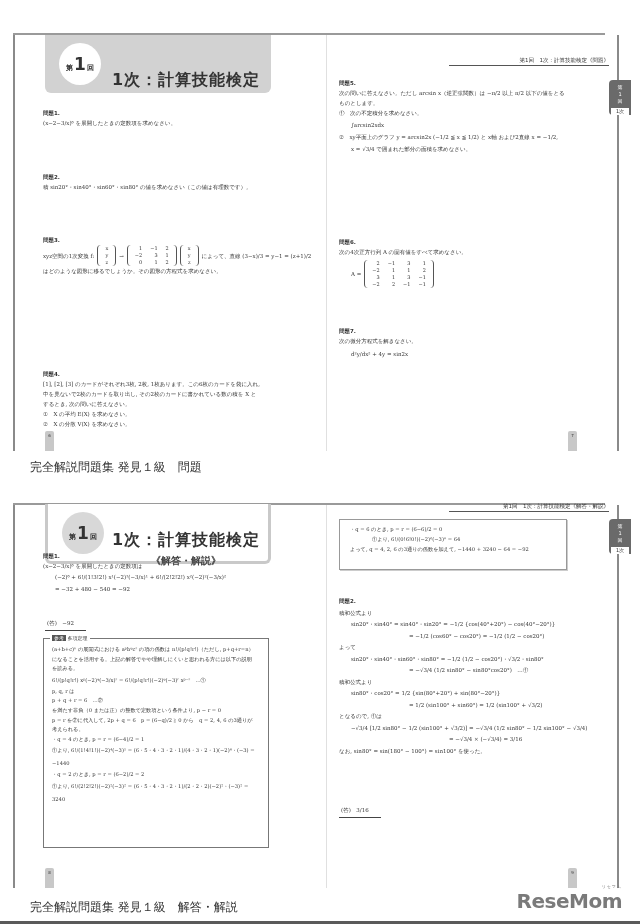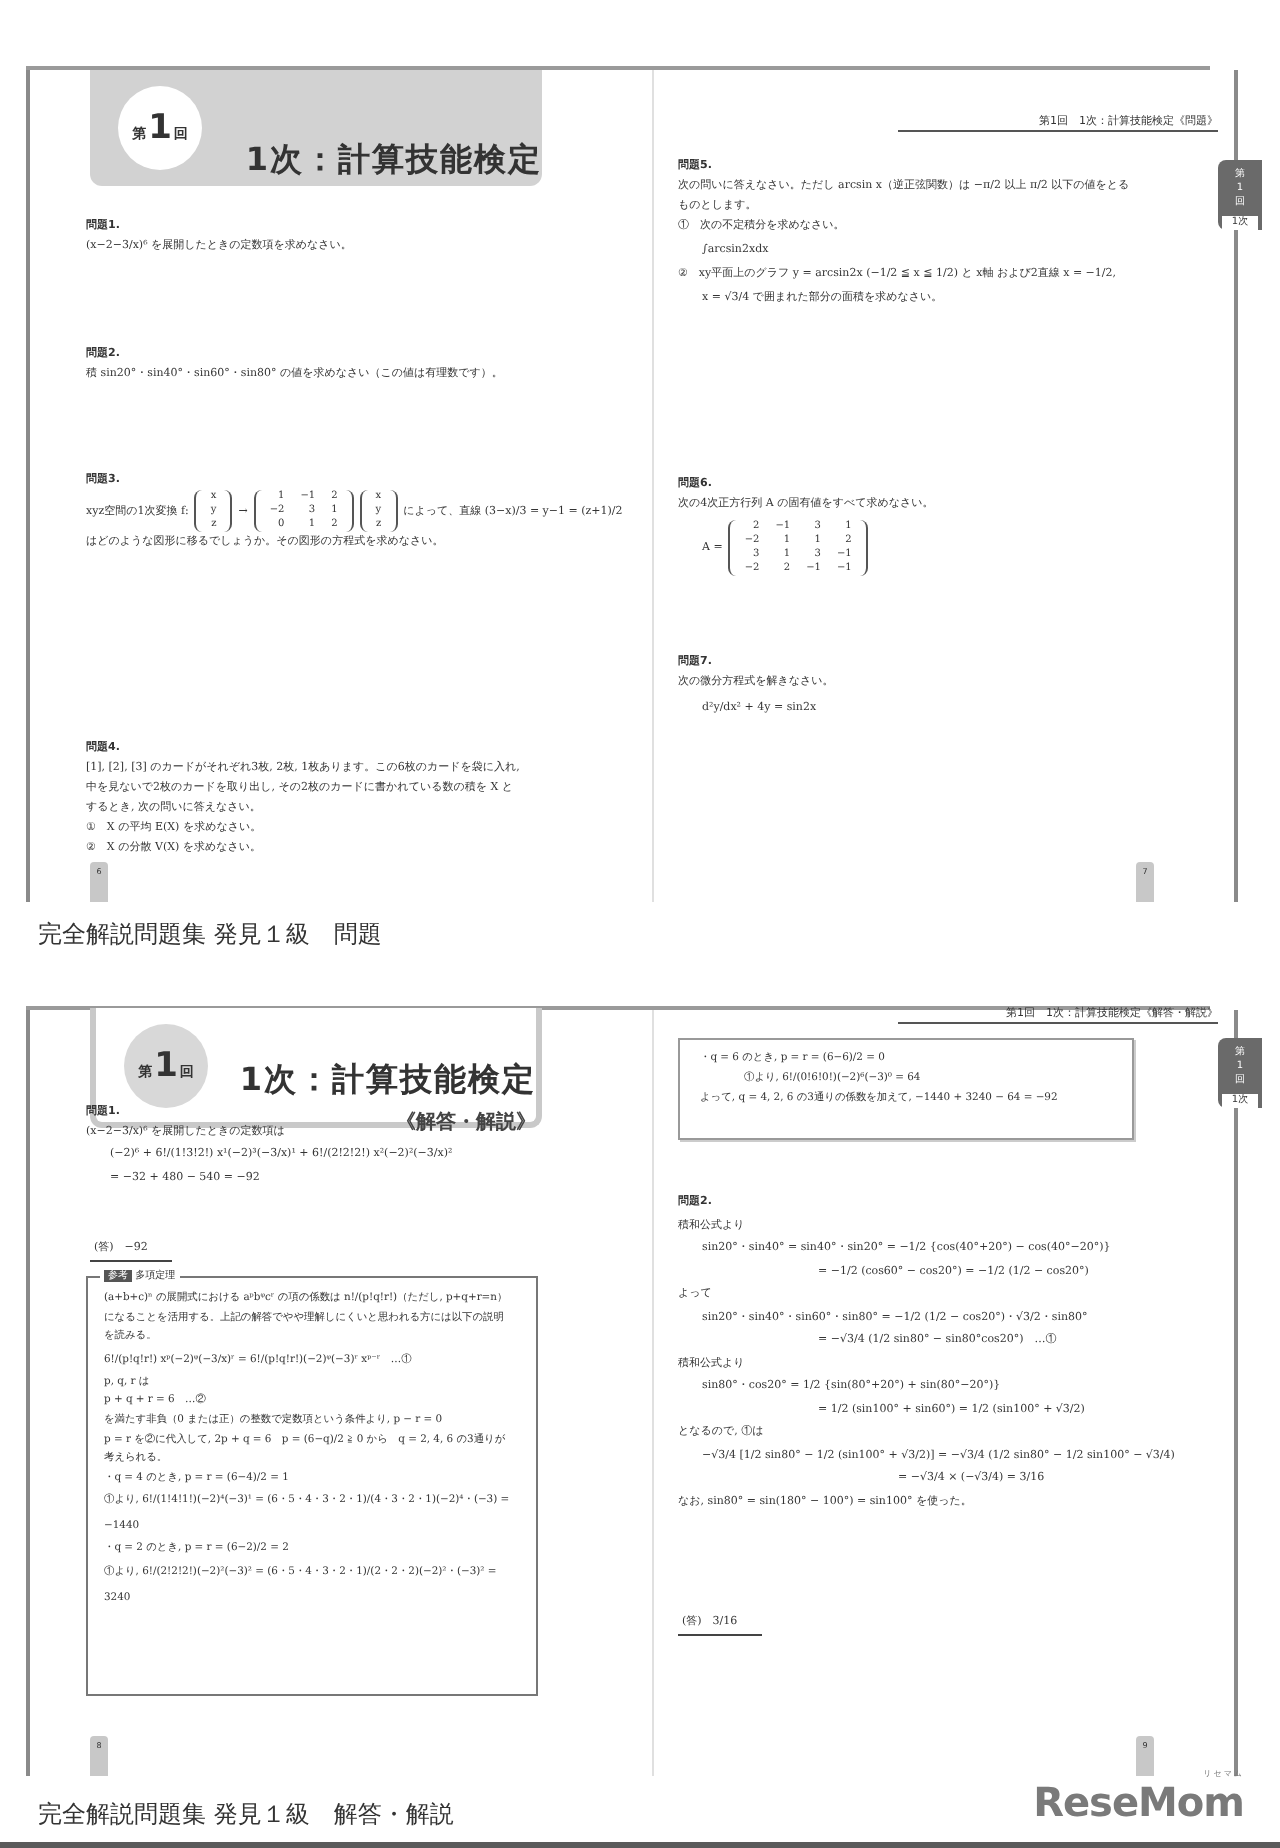--- a/index.html
+++ b/index.html
@@ -24,21 +24,21 @@
   .title-banner.outlined { background: #fff; border: 3px solid #c9c9c9; border-top: none; top: -1px; height: 60px; }
 
   .round-badge { width: 42px; height: 42px; border-radius: 50%; margin-left: 14px;
     display: flex; align-items: baseline; justify-content: center; padding-top: 11px;
     font-family: "DejaVu Sans", sans-serif; font-weight: bold; color: #333; }
   .title-banner.filled .round-badge { background: #ffffff; }
   .title-banner.outlined .round-badge { background: #d8d8d8; }
   .round-badge .small { font-size: 7px; }
   .round-badge .big { font-size: 17px; margin: 0 1px; }
 
-  .title-text { flex: 1; text-align: right; font-family: "DejaVu Sans", sans-serif; margin-top: 32px; }
+  .title-text { flex: 1; text-align: center; font-family: "DejaVu Sans", sans-serif; margin-top: 32px; }
   .title-text .main { font-size: 16px; font-weight: bold; color: #333; letter-spacing: 1px; }
   .title-text .sub { font-size: 10px; font-weight: bold; color: #444; margin-top: 3px; }
 
   .running-head { position: absolute; right: 8px; top: 22px; font-size: 5.5px; color: #333;
     border-bottom: 1px solid #555; padding-bottom: 1px; width: 160px; text-align: right;
     font-family: "DejaVu Sans", sans-serif; }
 
   .side-tab { position: absolute; right: -14px; width: 22px; height: 35px; background: #6a6a6a;
     border-radius: 4px 0 0 4px; color: #fff; font-size: 5px; text-align: center; padding-top: 4px;
     font-family: "DejaVu Sans", sans-serif; line-height: 7px; }
@@ -59,21 +59,21 @@
 
   .ref-box { position: absolute; border: 1px solid #777; font-size: 5.2px; line-height: 9.6px; padding: 6px 8px; color: #333; }
   .ref-box .ref-label { position: absolute; top: -5px; left: 6px; background: #fff; padding: 0 2px; font-family: "DejaVu Sans", sans-serif; font-size: 5px; }
   .ref-box .ref-label .dark { background: #555; color: #fff; padding: 0 2px; }
 
   .cont-box { position: absolute; border: 1px solid #999; box-shadow: 1px 1px 0 #ccc; font-size: 5.2px; line-height: 10px; padding: 4px 10px; }
 
   .page-num { position: absolute; bottom: 0; width: 9px; height: 20px; background: #c8c8c8;
     border-radius: 2px 2px 0 0; font-size: 4px; text-align: center; padding-top: 2px; color: #333; font-family: "DejaVu Sans", sans-serif; }
 
-  .caption { position: absolute; left: 19px; font-family: "DejaVu Sans", sans-serif; font-size: 12px; color: #333; }
+  .caption { position: absolute; left: 30px; font-family: "DejaVu Sans", sans-serif; font-size: 12px; color: #333; }
   #caption-1 { top: 459px; }
   #caption-2 { top: 899px; }
 
   .logo { position: absolute; right: 18px; top: 889px; font-family: "DejaVu Sans", sans-serif; font-weight: bold;
     font-size: 20px; color: #7a7a7a; letter-spacing: -0.5px; }
   .logo .ruby { position: absolute; right: 0; top: -5px; font-size: 4px; font-weight: normal; letter-spacing: 1px; }
 
   .bottom-bar { position: absolute; left: 0; right: 0; bottom: 0; height: 3px; background: #5a5a5a; }
 </style>
 </head>

